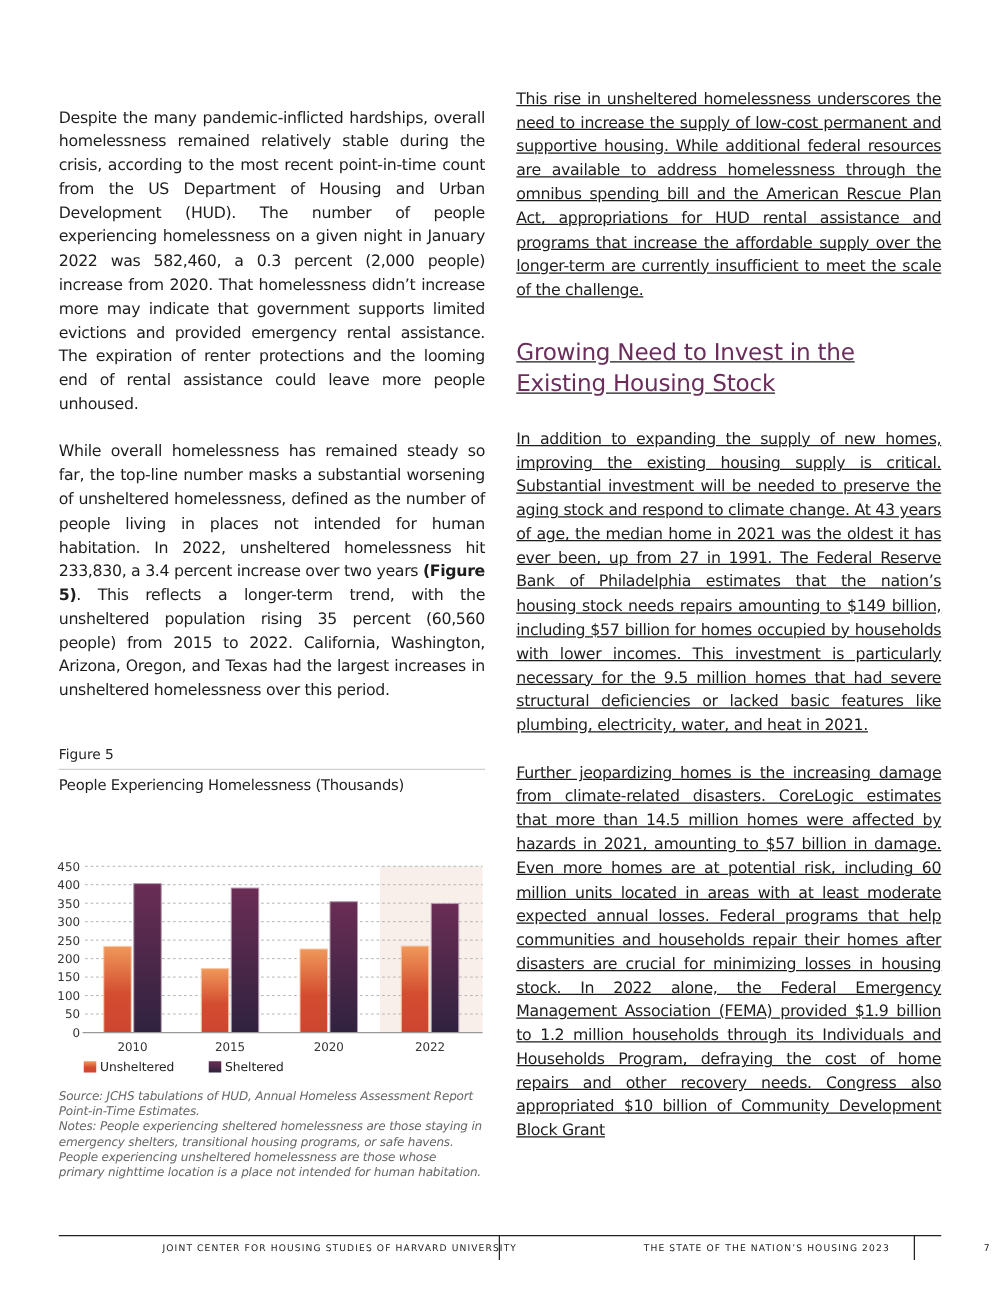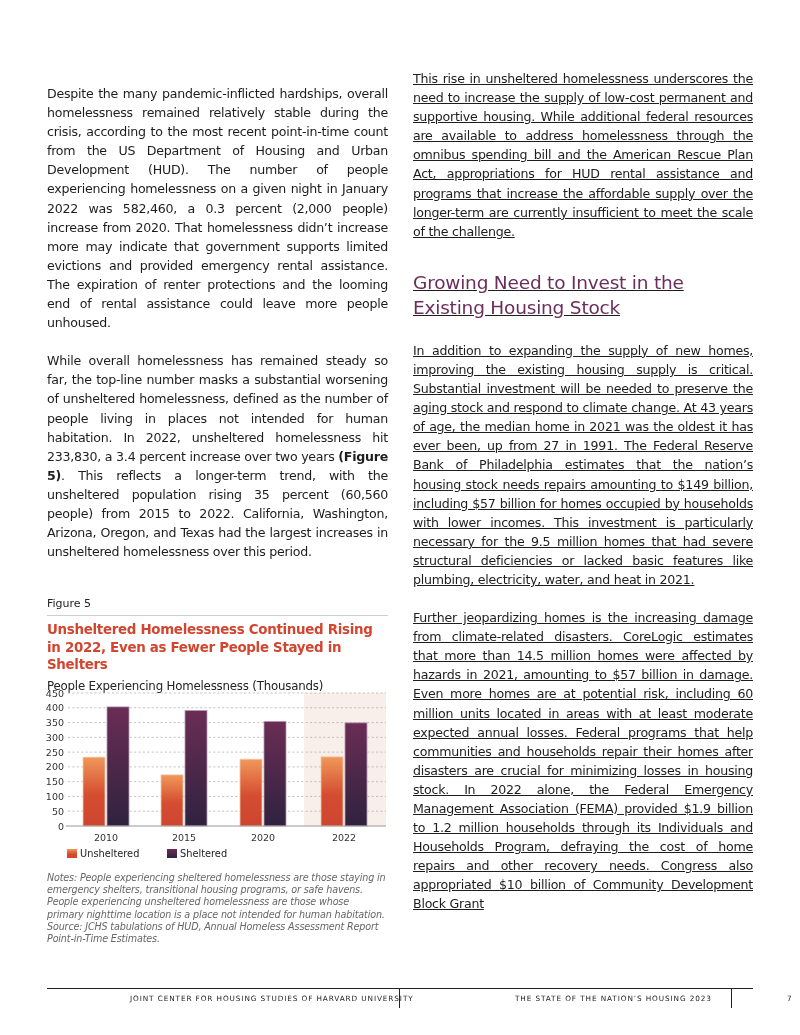--- a/index.html
+++ b/index.html
@@ -27,21 +27,20 @@
 <body>
 
 <div class="col left" style="top:68px;">
   <p class="body" style="margin-top:16px;">Despite the many pandemic-inflicted hardships, overall homelessness remained relatively stable during the crisis, according to the most recent point-in-time count from the US Department of Housing and Urban Development (HUD). The number of people experiencing homelessness on a given night in January 2022 was 582,460, a 0.3 percent (2,000 people) increase from 2020. That homelessness didn’t increase more may indicate that government supports limited evictions and provided emergency rental assistance. The expiration of renter protections and the looming end of rental assistance could leave more people unhoused.</p>
   <p class="body" style="margin-top:19px;"><span>While overall homelessness has remained steady so far, the top-line number masks a substantial worsening of unsheltered homelessness, defined as the number of people living in places not intended for human habitation. In 2022, unsheltered homelessness hit 233,830, a 3.4 percent increase over two years </span><b>(Figure 5)</b><span>. This reflects a longer-term trend, with the unsheltered population rising 35 percent (60,560 people) from 2015 to 2022. California, Washington, Arizona, Oregon, and Texas had the largest increases in unsheltered homelessness over this period.</span></p>
 </div>
 
 <div class="col left" style="top:597px;">
   <div class="fig-label">Figure 5</div>
   <div class="fig-rule" style="margin-top:5px;"></div>
-  <div class="fig-title" style="margin-top:5px;">Unsheltered Homelessness Continued Rising in 2022, Even as Fewer People Stayed in Shelters</div>
   <div class="fig-sub" style="margin-top:5px;">People Experiencing Homelessness (Thousands)</div>
 </div>
 
 <svg id="chart" style="position:absolute; left:40px; top:682px;" width="360" height="185" viewBox="0 0 360 185">
   <defs>
     <linearGradient id="gUn" x1="0" y1="0" x2="0" y2="1">
       <stop offset="0" stop-color="#f0985a"></stop>
       <stop offset="0.55" stop-color="#d44d30"></stop>
       <stop offset="1" stop-color="#cd4530"></stop>
     </linearGradient>
@@ -95,22 +94,22 @@
     </g>
   <g id="chart-legend">
       <rect x="27" y="167" width="10" height="9" fill="url(#gUn)"></rect>
       <text x="40" y="175" font-size="9.8" fill="#222">Unsheltered</text>
       <rect x="127" y="167" width="10" height="9" fill="url(#gSh)"></rect>
       <text x="140" y="175" font-size="9.8" fill="#222">Sheltered</text>
     </g>
 </svg>
 
 <div class="col left" style="top:872px;">
+  <div class="notes">Source: JCHS tabulations of HUD, Annual Homeless Assessment Report Point-in-Time Estimates.</div>
   <div class="notes">Notes: People experiencing sheltered homelessness are those staying in emergency shelters, transitional housing programs, or safe havens. People experiencing unsheltered homelessness are those whose primary nighttime location is a place not intended for human habitation.</div>
-  <div class="notes">Source: JCHS tabulations of HUD, Annual Homeless Assessment Report Point-in-Time Estimates.</div>
 </div>
 
 <div class="col right" style="top:69px;">
   <p class="body">This rise in unsheltered homelessness underscores the need to increase the supply of low-cost permanent and supportive housing. While additional federal resources are available to address homelessness through the omnibus spending bill and the American Rescue Plan Act, appropriations for HUD rental assistance and programs that increase the affordable supply over the longer-term are currently insufficient to meet the scale of the challenge.</p>
   <h2 class="section" style="margin-top:29px;">Growing Need to Invest in the Existing Housing Stock</h2>
   <p class="body" style="margin-top:21px;">In addition to expanding the supply of new homes, improving the existing housing supply is critical. Substantial investment will be needed to preserve the aging stock and respond to climate change. At 43 years of age, the median home in 2021 was the oldest it has ever been, up from 27 in 1991. The Federal Reserve Bank of Philadelphia estimates that the nation’s housing stock needs repairs amounting to $149 billion, including $57 billion for homes occupied by households with lower incomes. This investment is particularly necessary for the 9.5 million homes that had severe structural deficiencies or lacked basic features like plumbing, electricity, water, and heat in 2021.</p>
   <p class="body" style="margin-top:19px;">Further jeopardizing homes is the increasing damage from climate-related disasters. CoreLogic estimates that more than 14.5 million homes were affected by hazards in 2021, amounting to $57 billion in damage. Even more homes are at potential risk, including 60 million units located in areas with at least moderate expected annual losses. Federal programs that help communities and households repair their homes after disasters are crucial for minimizing losses in housing stock. In 2022 alone, the Federal Emergency Management Association (FEMA) provided $1.9 billion to 1.2 million households through its Individuals and Households Program, defraying the cost of home repairs and other recovery needs. Congress also appropriated $10 billion of Community Development Block Grant</p>
 </div>
 
 <div class="footer-rule"></div>

